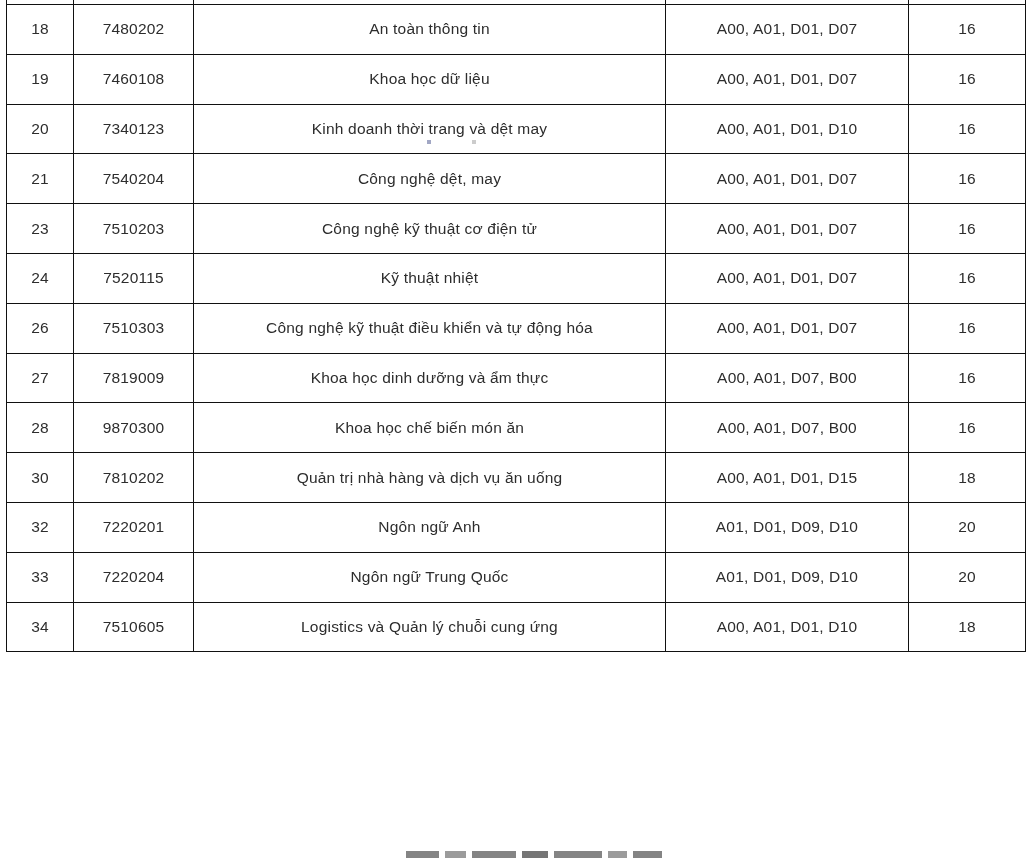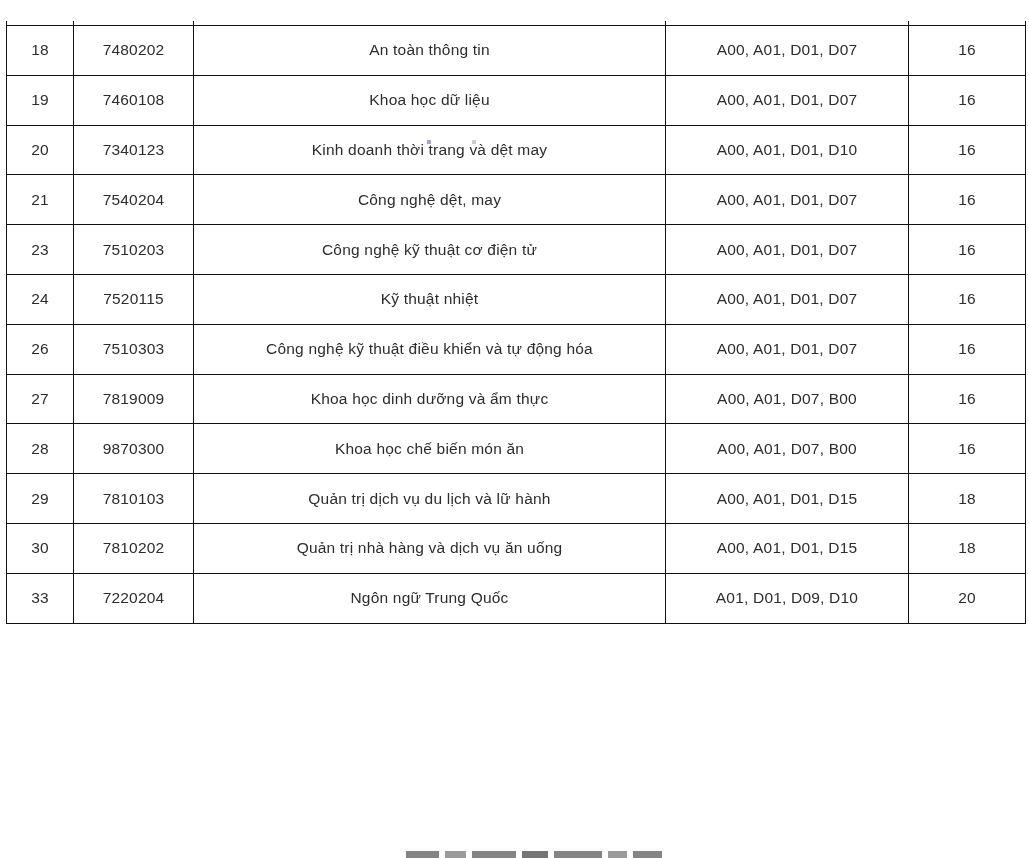--- a/index.html
+++ b/index.html
@@ -13,21 +13,20 @@
   }
   .table-wrap {
     position: absolute;
     left: 6px; top: 0;
     width: 1019px;
   }
   table.scores {
     width: 100%;
     border-collapse: collapse;
     table-layout: fixed;
-    margin-top: 21px;
   }
   table.scores td {
     border: 1px solid #111111;
     font-size: 15.5px;
     color: #2d2d2d;
     vertical-align: middle;
     text-align: center;
     padding: 0;
     overflow: hidden;
     white-space: nowrap;
@@ -148,39 +147,46 @@
           <td class="cell-score">16</td>
         </tr>
         <tr class="data-row">
           <td class="cell-stt">28</td>
           <td class="cell-code">9870300</td>
           <td class="cell-major">Khoa học chế biến món ăn</td>
           <td class="cell-combos">A00, A01, D07, B00</td>
           <td class="cell-score">16</td>
         </tr>
         <tr class="data-row">
-          <td class="cell-stt">29</td>
-          <td class="cell-code">7810103</td>
-          <td class="cell-major">Quản trị dịch vụ du lịch và lữ hành</td>
-          <td class="cell-combos">A00, A01, D01, D15</td>
-          <td class="cell-score">18</td>
-        </tr>
-        <tr class="data-row">
           <td class="cell-stt">30</td>
           <td class="cell-code">7810202</td>
           <td class="cell-major">Quản trị nhà hàng và dịch vụ ăn uống</td>
           <td class="cell-combos">A00, A01, D01, D15</td>
           <td class="cell-score">18</td>
         </tr>
         <tr class="data-row">
+          <td class="cell-stt">32</td>
+          <td class="cell-code">7220201</td>
+          <td class="cell-major">Ngôn ngữ Anh</td>
+          <td class="cell-combos">A01, D01, D09, D10</td>
+          <td class="cell-score">20</td>
+        </tr>
+        <tr class="data-row">
           <td class="cell-stt">33</td>
           <td class="cell-code">7220204</td>
           <td class="cell-major">Ngôn ngữ Trung Quốc</td>
           <td class="cell-combos">A01, D01, D09, D10</td>
           <td class="cell-score">20</td>
+        </tr>
+        <tr class="data-row">
+          <td class="cell-stt">34</td>
+          <td class="cell-code">7510605</td>
+          <td class="cell-major">Logistics và Quản lý chuỗi cung ứng</td>
+          <td class="cell-combos">A00, A01, D01, D10</td>
+          <td class="cell-score">18</td>
         </tr>
       </tbody>
   </table>
 </div>
 
 <div class="wm-fade"></div>
 <div class="wm-smudge">
   <i style="width:34px"></i>
     <i style="width:22px;background:#8a8a8a"></i>
     <i style="width:46px"></i>

